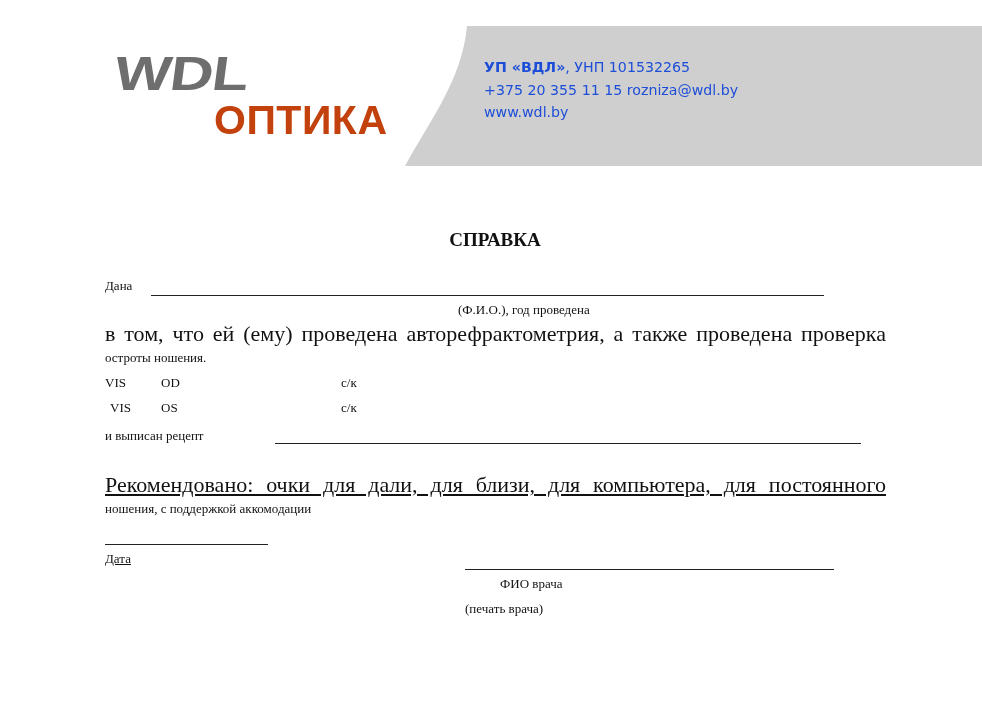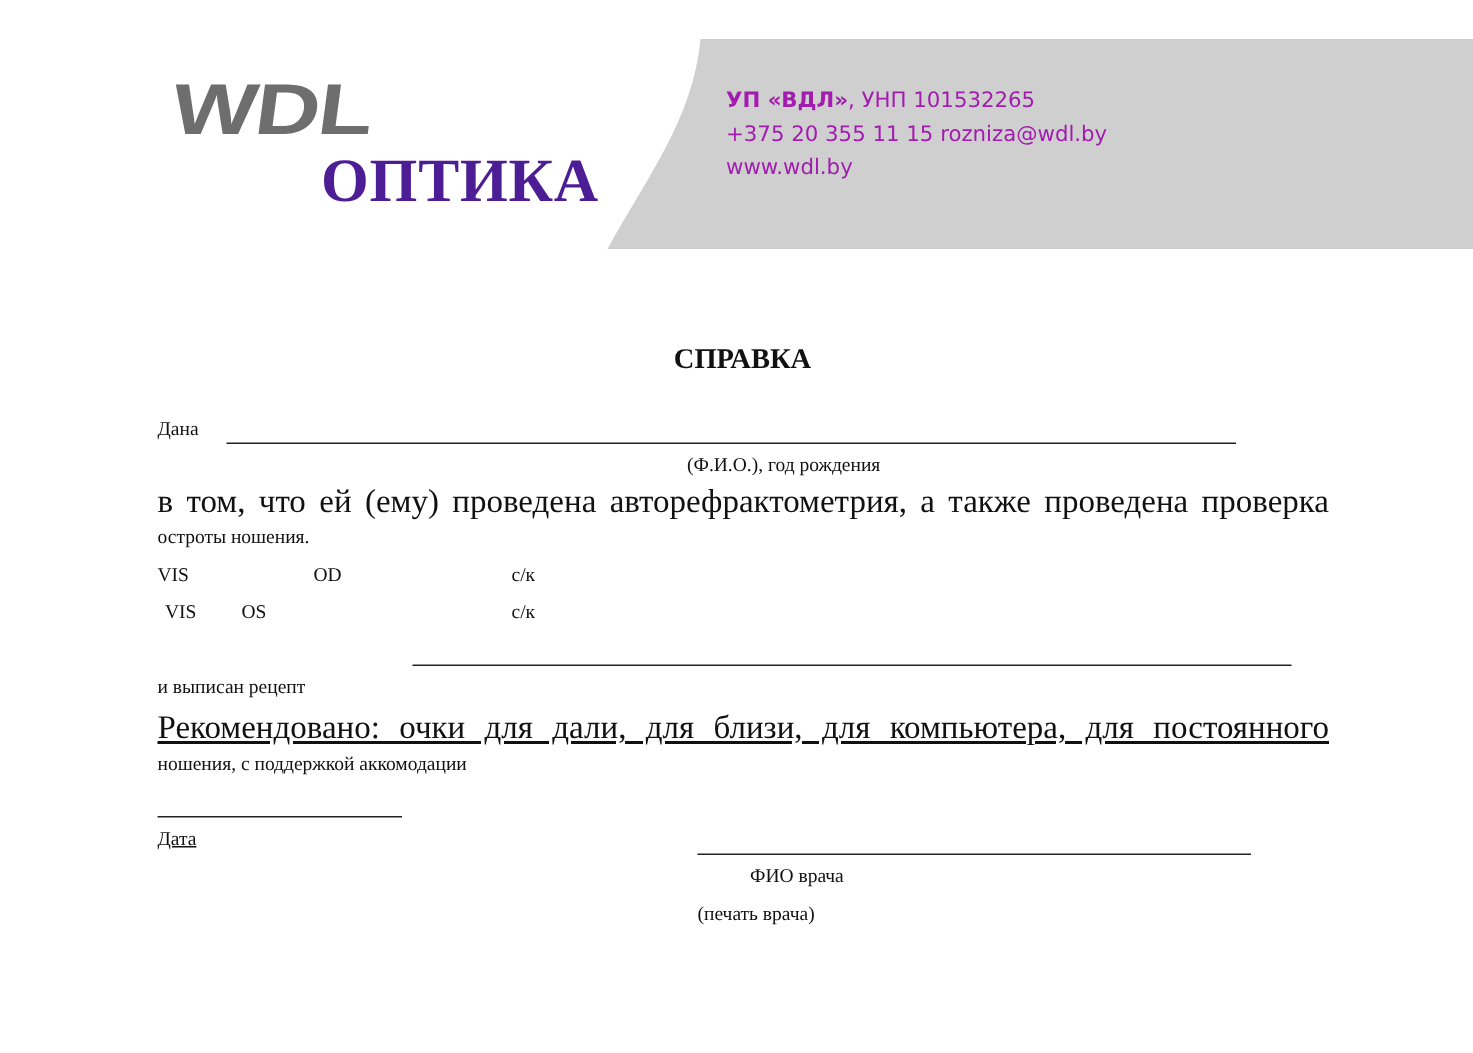--- a/index.html
+++ b/index.html
@@ -1,20 +1,20 @@
 <!DOCTYPE html>
 <html><head>
 <meta charset="utf-8">
 <style>
   html, body { margin:0; padding:0; background:#ffffff; }
   body { width:982px; height:702px; position:relative; overflow:hidden; font-family:"Liberation Serif", serif; color:#111; }
   .band { position:absolute; left:0; top:0; width:982px; height:702px; pointer-events:none; }
   .logo-wdl { position:absolute; left:118px; top:50px; font-family:"Liberation Sans", sans-serif; font-weight:bold; font-size:48px; color:#6e6e6e; letter-spacing:-1px; transform:scaleX(1.25) skewX(-6deg); transform-origin:left top; line-height:1; }
-  .logo-optika { position:absolute; left:214px; top:100px; font-family:Liberation Serif, serif; font-weight:bold; font-size:41px; color:#4c1d95; line-height:1; letter-spacing:0.5px; }
-  .contact { position:absolute; left:484px; top:56px; font-family:"DejaVu Sans", sans-serif; font-size:14.2px; color:#a21caf; line-height:22.5px; }
+  .logo-optika { position:absolute; left:214px; top:100px; font-family:Liberation Sans, sans-serif; font-weight:bold; font-size:41px; color:#c2410c; line-height:1; letter-spacing:0.5px; }
+  .contact { position:absolute; left:484px; top:56px; font-family:"DejaVu Sans", sans-serif; font-size:14.2px; color:#1d4ed8; line-height:22.5px; }
   .contact div { white-space:nowrap; }
   .b { font-weight:bold; }
   .title { position:absolute; left:0; width:990px; top:229px; text-align:center; font-weight:bold; font-size:19px; }
   .line { position:absolute; font-size:13px; white-space:nowrap; line-height:24px; }
   .just { position:absolute; left:105px; width:781px; font-size:22px; line-height:24px; text-align:justify; text-align-last:justify; }
   .rule { position:absolute; border-bottom:1px solid #222; height:0; }
 </style>
 </head>
 <body>
 
@@ -31,37 +31,37 @@
   <div><span class="b">УП «ВДЛ»</span><span>, УНП 101532265</span></div>
   <div>+375 20 355 11 15  rozniza@wdl.by</div>
   <div>www.wdl.by</div>
 </div>
 
 <div class="title">СПРАВКА</div>
 
 <div class="line" style="left:105px; top:274px;">Дана</div>
 <div class="rule" style="left:151px; top:295px; width:673px;"></div>
 
-<div class="line" style="left:458px; top:298px;">(Ф.И.О.), год рождения</div>
+<div class="line" style="left:458px; top:298px;">(Ф.И.О.), год проведена</div>
 
 <div class="just" style="top:322px;">в том, что ей  (ему) проведена авторефрактометрия, а также проведена  проверка</div>
 <div class="line" style="left:105px; top:346px;">остроты ношения.</div>
 
 <div>
   <div class="line" style="left:105px; top:371px;">VIS</div>
-  <div class="line" style="left:161px; top:371px;margin-left:48px;">OD</div>
+  <div class="line" style="left:161px; top:371px;">OD</div>
   <div class="line" style="left:341px; top:371px;">с/к</div>
 </div>
 <div>
   <div class="line" style="left:110px; top:396px;">VIS</div>
   <div class="line" style="left:161px; top:396px;">OS</div>
   <div class="line" style="left:341px; top:396px;">с/к</div>
 </div>
 
-<div class="line" style="left:105px; top:424px;margin-top:22px;">и выписан рецепт</div>
+<div class="line" style="left:105px; top:424px;">и выписан рецепт</div>
 <div class="rule" style="left:275px; top:443px; width:586px;"></div>
 
 <div class="just" style="top:473px;text-decoration:underline;">Рекомендовано: очки для дали, для близи, для компьютера, для постоянного</div>
 <div class="line" style="left:105px; top:497px;">ношения, с поддержкой аккомодации</div>
 
 <div class="rule" style="left:105px; top:544px; width:163px;"></div>
 <div class="line" style="left:105px; top:547px;text-decoration:underline;">Дата</div>
 
 <div class="rule" style="left:465px; top:569px; width:369px;"></div>
 <div class="line" style="left:500px; top:572px;">ФИО врача</div>

